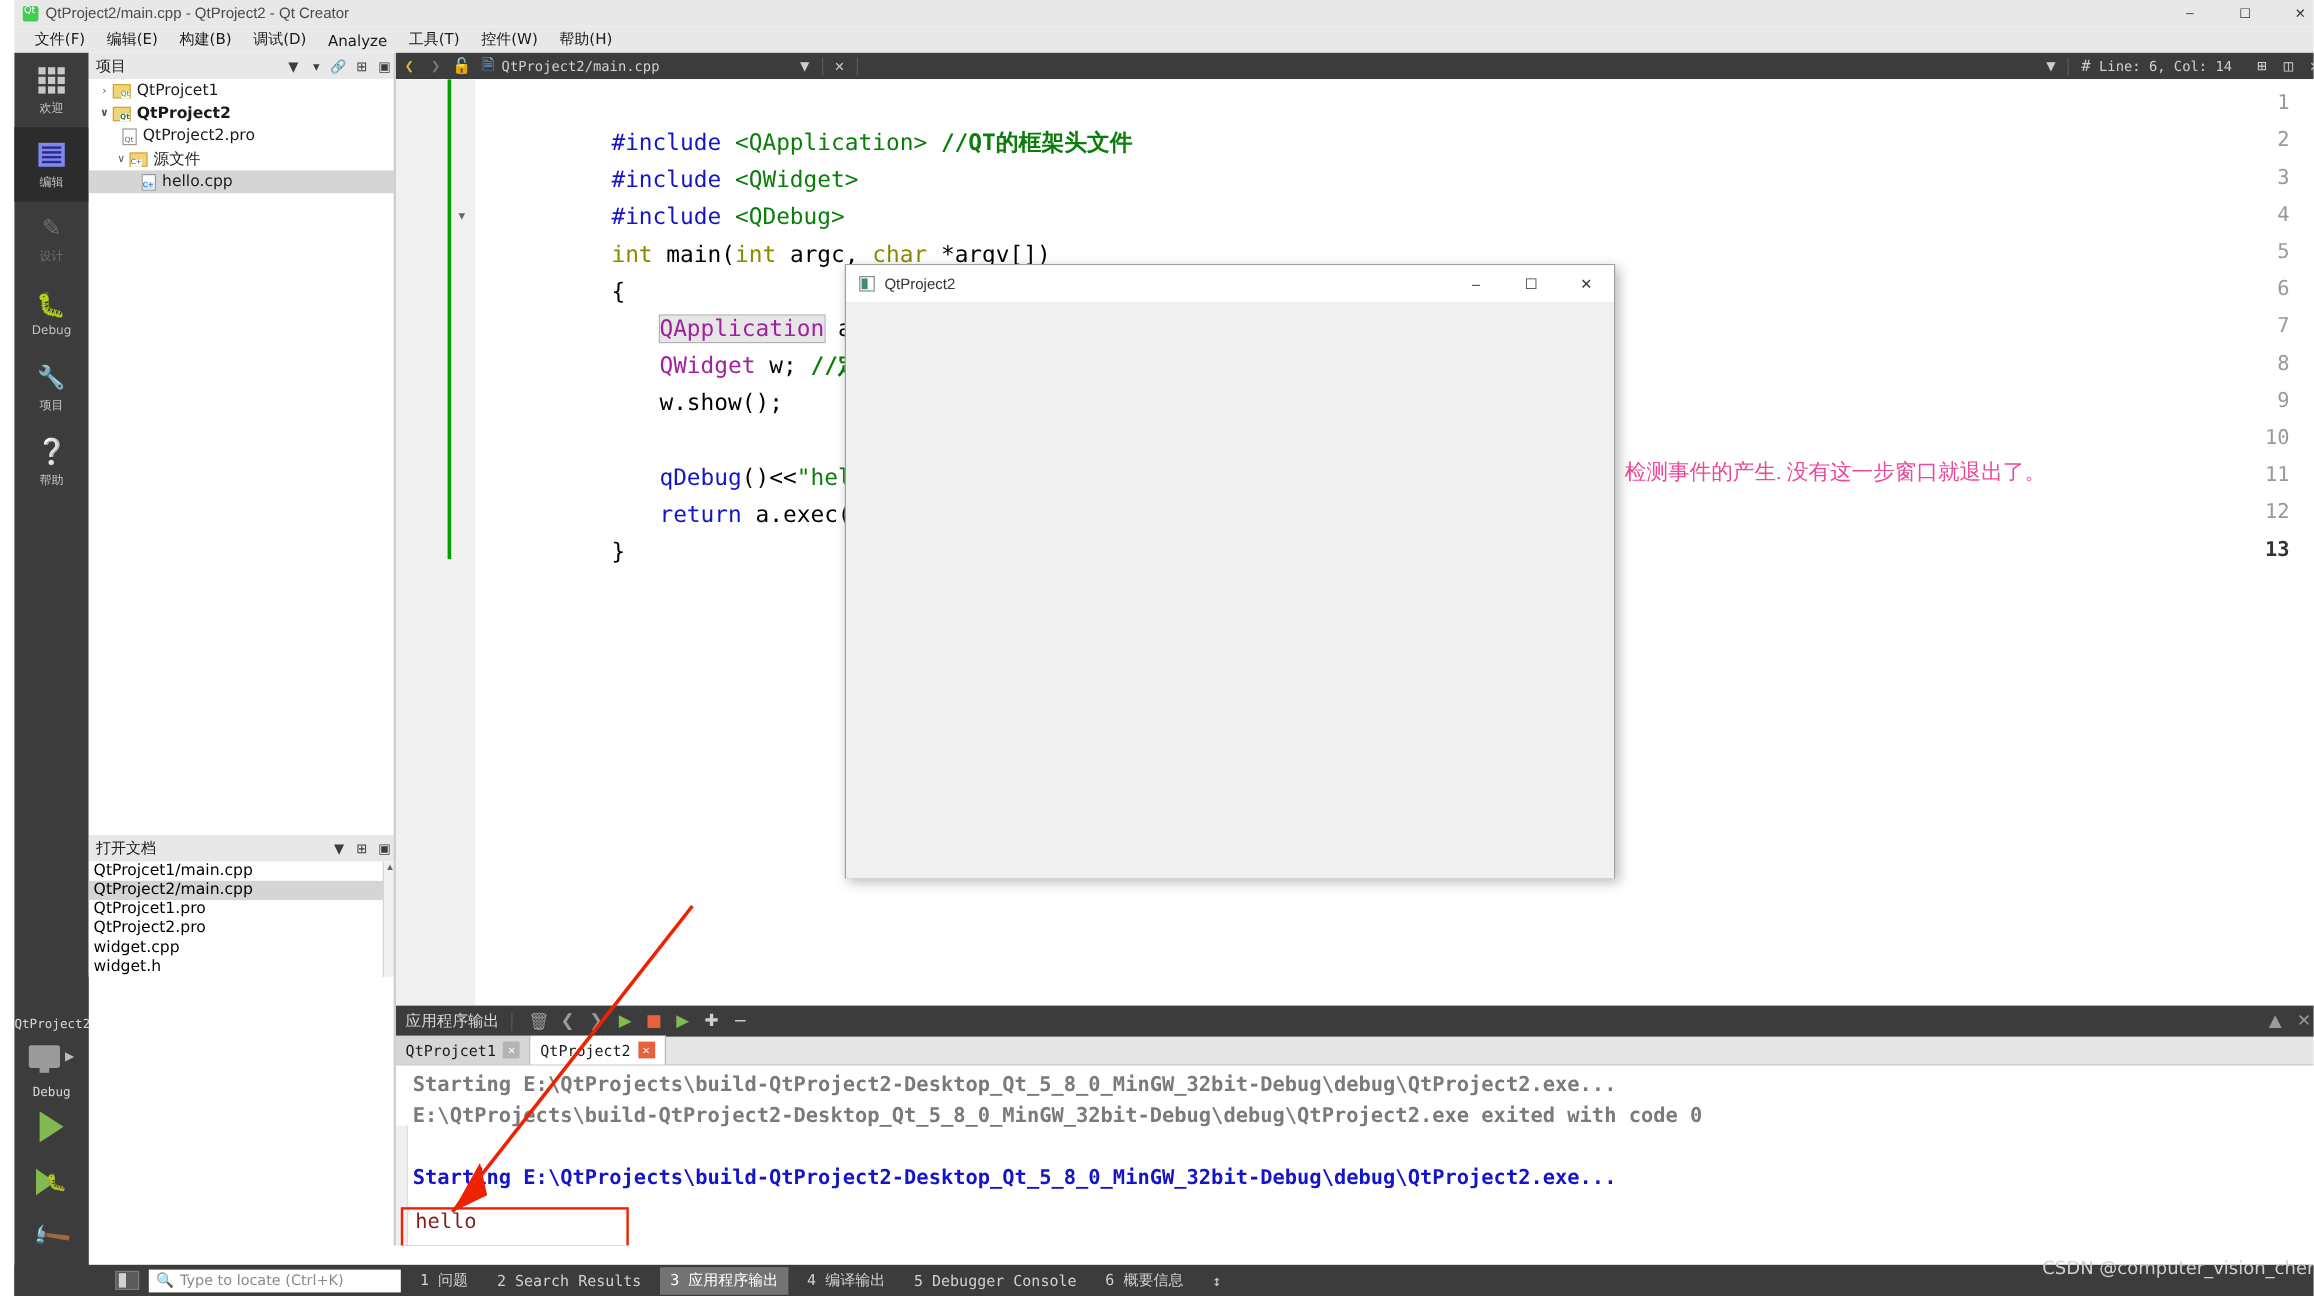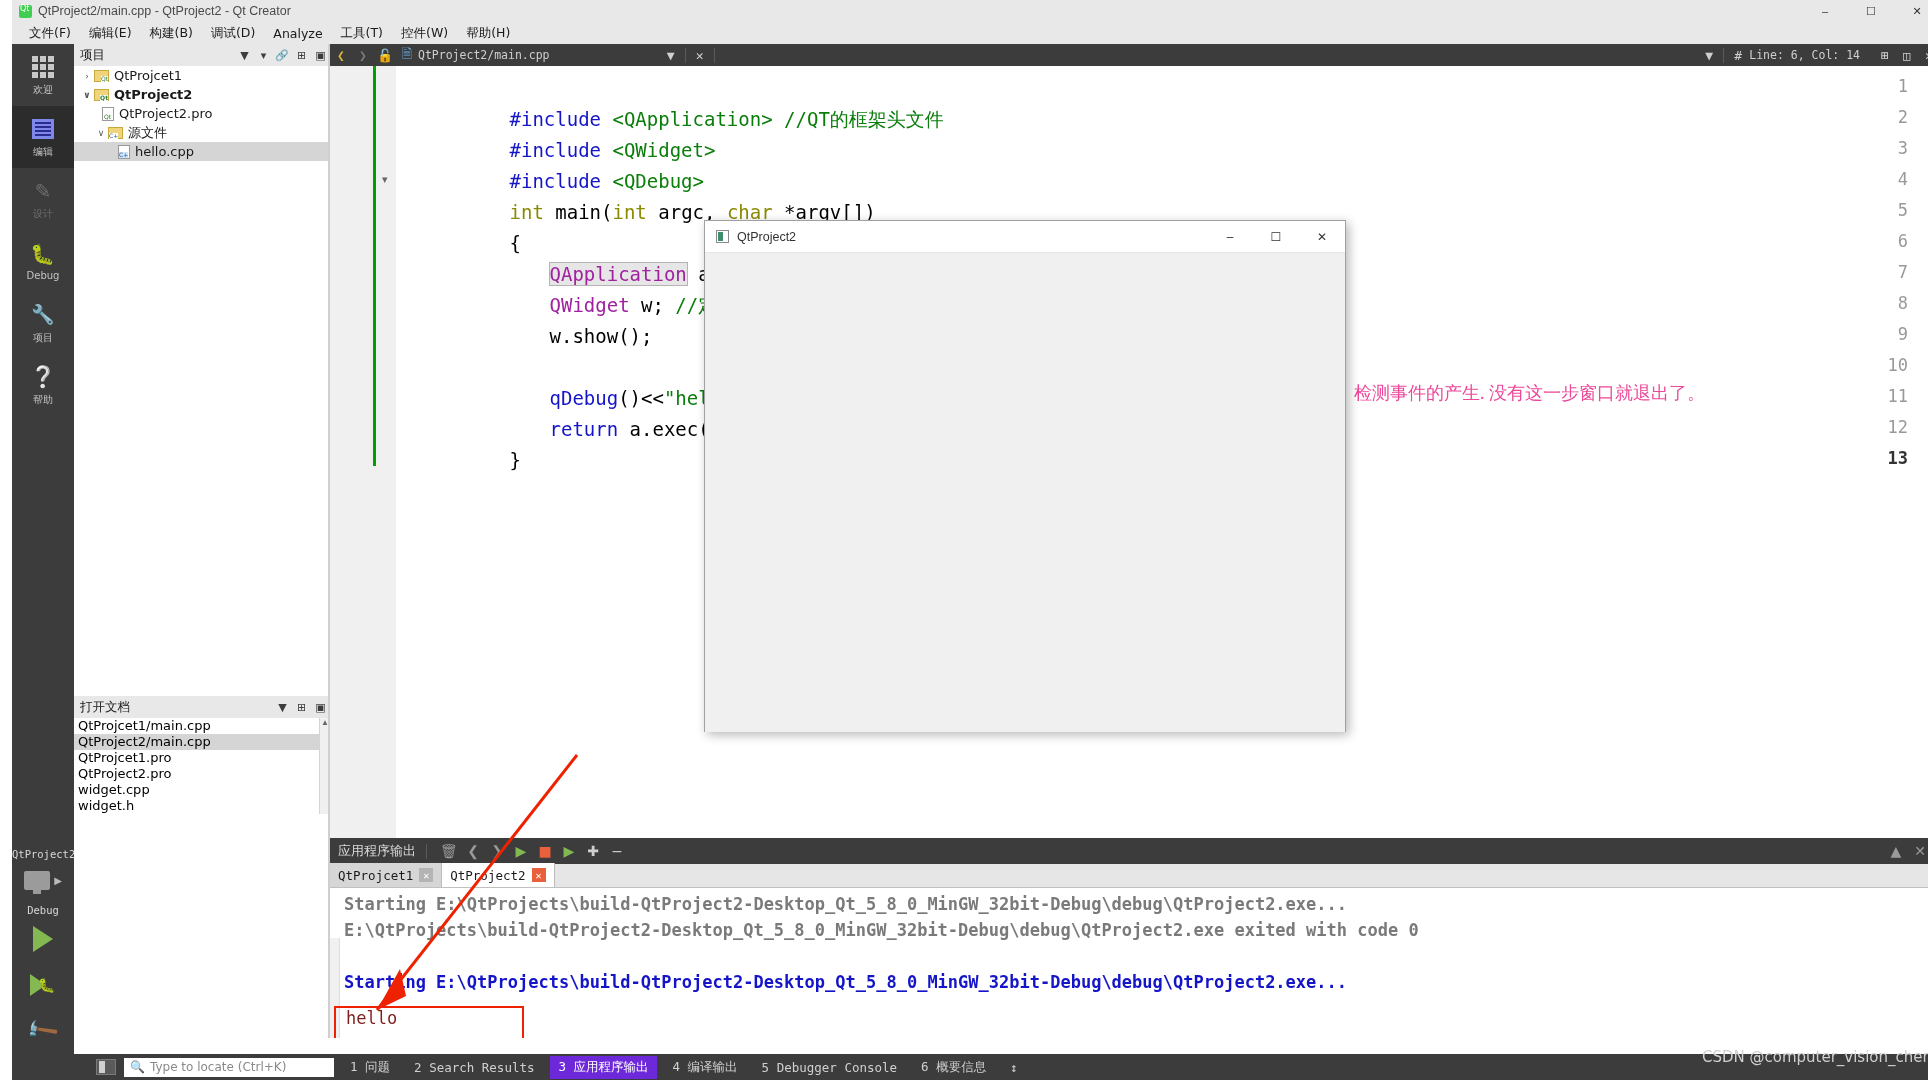--- a/index.html
+++ b/index.html
@@ -115,21 +115,21 @@
   .lnum { position:absolute; right:32px; font-size:17px; color:#999;
           font-family:"DejaVu Sans Mono", monospace; text-align:right; width:40px; }
   .lnum.cur { color:#333; font-weight:bold; }
   .fold { position:absolute; left:52px; font-size:11px; color:#666; }
   .code { position:absolute; left:66px; top:0; width:1544px; font-size:19px;
           line-height:31px; font-family:"DejaVu Sans Mono", monospace;
           white-space:pre; color:#000; }
   .cl { position:absolute; left:22px; }
   .kw-pre { color:#1414c8; }
   .kw-inc { color:#0a7d0a; }
-  .cmt { color:#0a7d0a; }
+  .cmt { color:#0a7d0a;font-weight:bold; }
   .kw { color:#8a8a00; }
   .cls { color:#a020a0; }
   .str { color:#0a7d0a; }
   .hl { background:#e6e6e6; outline:1px solid #b4b4b4; }
   .annot { position:absolute; font-size:18px; color:#ec4899;
            font-family:Liberation Serif, serif; white-space:nowrap; }
 
   
   .popup { position:absolute; left:692px; top:220px; width:642px; height:512px;
            background:#f0f0f0; border:1px solid #a0a0a0;
@@ -183,21 +183,21 @@
                background:#3c3c3c; display:flex; align-items:center; color:#d0d0d0;
                font-size:12.5px; font-family:"DejaVu Sans Mono", monospace; }
   .sb-toggle { width:20px; height:16px; margin:0 8px 0 84px; background:#5a5a5a;
                border:1px solid #7a7a7a; position:relative; }
   .sb-toggle::after { content:""; position:absolute; left:2px; top:1px; width:6px;
                       height:12px; background:#d0d0d0; }
   .locbox { width:210px; height:19px; background:#fff; display:flex; align-items:center;
             gap:5px; padding-left:6px; color:#8a8a8a; font-size:12px;
             font-family:"DejaVu Sans", sans-serif; }
   .sbpane { padding:3px 8px; margin-left:8px; }
-  .sbpane.active { background:#6d28d9; color:#fff; }
+  .sbpane.active { background:#737373; color:#fff; }
   .watermark { position:absolute; right:8px; bottom:14px; font-size:15px;
                color:#d0d0d0; font-family:"DejaVu Sans", sans-serif; }
   .vsplit { position:absolute; left:316px; top:44px; width:2px; height:994px;
             background:#cfcfcf; }
 </style>
 </head>
 <body>
 
 <div id="app">
 

